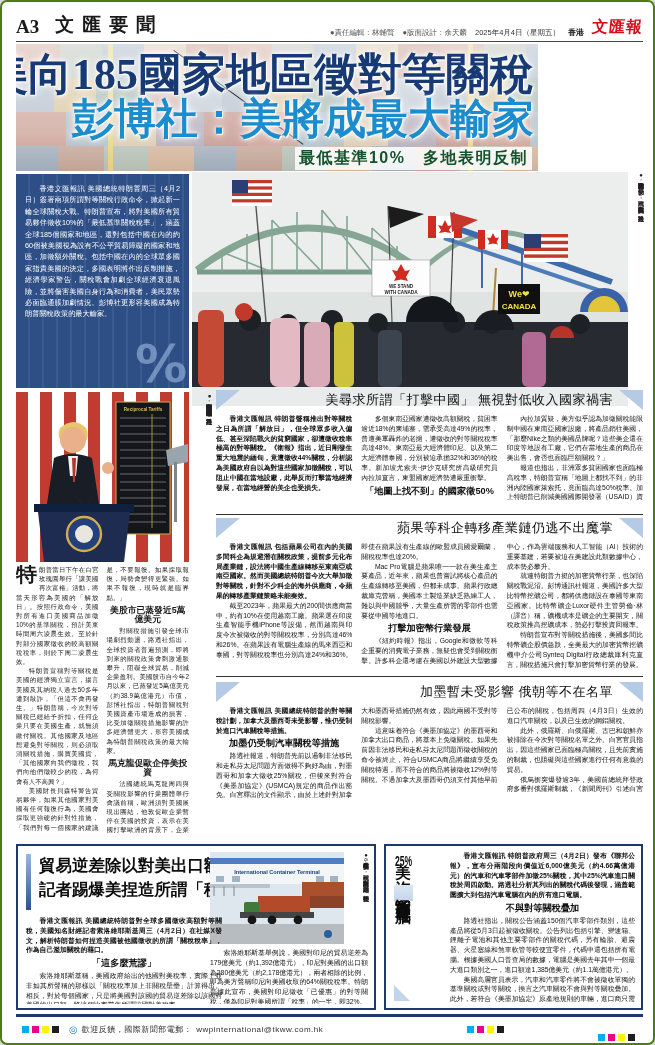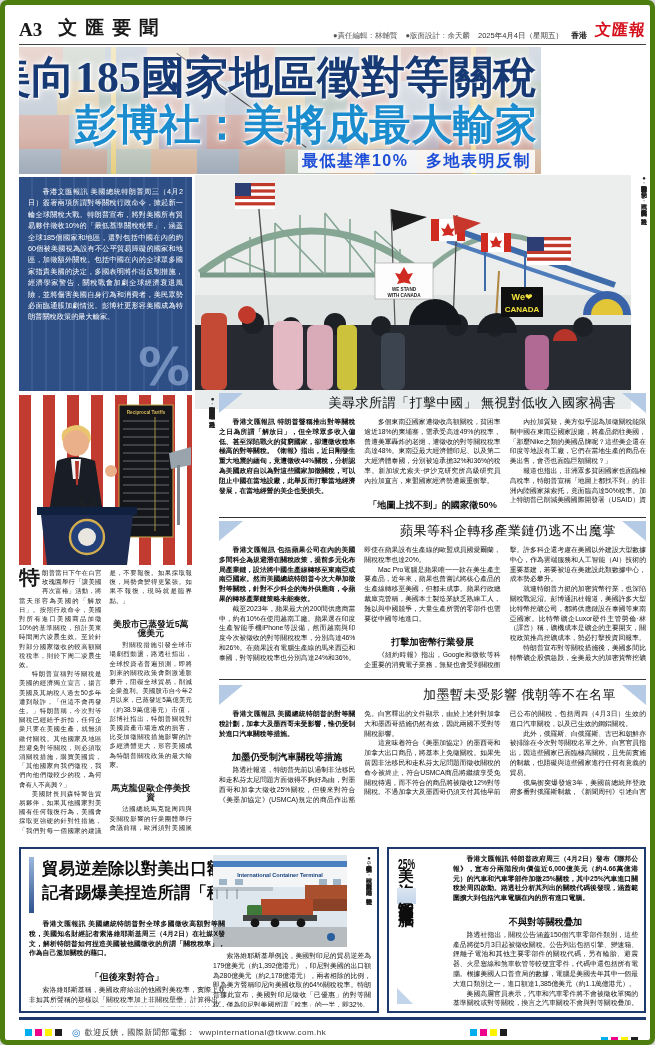--- a/index.html
+++ b/index.html
@@ -1,18 +1,18 @@
 <!DOCTYPE html>
 <html><head>
 <meta charset="utf-8">
 <style>
   html,body{margin:0;padding:0;background:#d9d9d9;}
   *{box-sizing:border-box;}
   #page{position:relative;width:655px;height:1045px;margin:0 auto;background:#fff;
-        border:5px solid #4d7c0f;border-radius:7px;overflow:hidden;
+        border:2px solid #4d7c0f;border-radius:7px;overflow:hidden;
         font-family:"Liberation Sans","DejaVu Sans",sans-serif;color:#1a1a1a;}
   .abs{position:absolute;}
 
   
   #hdr{left:14px;top:12px;width:627px;height:28px;border-bottom:1px solid #444;
        display:flex;align-items:flex-end;padding-bottom:3px;}
   #hdr .pageno{font-family:"Liberation Serif","DejaVu Serif",serif;font-size:19px;font-weight:bold;margin-right:16px;}
   #hdr .secname{font-family:"Liberation Serif","DejaVu Serif",serif;font-size:19px;font-weight:bold;letter-spacing:8px;}
   #hdr .hright{margin-left:auto;display:flex;align-items:flex-end;gap:8px;font-size:7.5px;color:#555;white-space:nowrap;}
   #hdr .dateline{color:#333;font-size:7.5px;}
@@ -28,23 +28,23 @@
   .crow3{top:68px;background:repeating-linear-gradient(90deg,#a8604d 0 50px,#77919e 50px 96px,#c0a478 96px 140px,#7d6f86 140px 188px,#9b4f41 188px 232px);}
   .crow4{top:102px;height:25px;background:repeating-linear-gradient(90deg,#6d7f94 0 42px,#a2725e 42px 88px,#8b9b8a 88px 132px,#ba8a64 132px 178px);}
   .crane{position:absolute;top:0;width:5px;height:127px;background:#d9b43a;}
   #banner .wash{position:absolute;inset:0;background:linear-gradient(180deg,rgba(255,255,255,.72),rgba(255,255,255,.55) 70%,rgba(255,255,255,.35));}
   .pole-line{position:absolute;left:158px;top:6px;width:160px;height:1px;background:#2a2a2a;
              transform:rotate(36deg);transform-origin:left top;}
   #h1line{position:absolute;top:8px;right:4px;width:600px;text-align:right;
           font-family:"Liberation Serif","DejaVu Serif",serif;font-weight:900;font-size:44px;line-height:1.04;
           color:#173a74;text-shadow:0 0 4px #fff,0 0 9px #fff,1px 1px 0 #fff;letter-spacing:0px;white-space:nowrap;}
   #h2line{position:absolute;top:56px;right:4px;width:470px;text-align:right;
-          font-family:Liberation Sans, sans-serif;font-weight:900;font-size:42px;line-height:1.05;
+          font-family:Liberation Mono, monospace;font-weight:900;font-size:42px;line-height:1.05;
           color:#1b8ccd;text-shadow:0 0 4px #fff,0 0 9px #fff,1px 1px 0 #fff;white-space:nowrap;}
-  #deck{position:absolute;right:6px;bottom:1px;font-size:16px;font-weight:bold;color:#1d4ed8;
+  #deck{position:absolute;right:6px;bottom:1px;font-size:16px;font-weight:bold;color:#14532d;
         background:rgba(255,255,255,.85);padding:1px 4px;letter-spacing:1.5px;white-space:nowrap;}
   #badge{position:absolute;left:8px;bottom:8px;display:flex;align-items:center;gap:4px;
          background:rgba(240,247,255,.9);padding:2px 6px 1px 4px;}
   #badge .btxt{font-size:14.5px;font-weight:900;color:#14356f;border-bottom:2px solid #14356f;padding-bottom:1px;letter-spacing:1px;}
 
   
   #leadbox{left:14px;top:172px;width:173px;height:214px;color:#fff;overflow:hidden;
            background:repeating-linear-gradient(90deg,#2e4f86 0 12px,#3a5a91 12px 14px);padding:9px 9px 8px 9px;}
   #leadbox .ltxt{font-size:7.2px;line-height:11.4px;text-align:justify;text-indent:2em;}
   #leadbox .pct{position:absolute;right:2px;bottom:-6px;font-size:52px;font-weight:bold;color:rgba(170,195,235,.55);
@@ -59,21 +59,21 @@
   
   #tpcap{left:188px;top:390px;width:24px;height:172px;writing-mode:vertical-rl;
          font-size:6.2px;line-height:10px;color:#222;overflow:hidden;}
   #tpcap .credit{margin-block-start:5px;font-weight:bold;}
   #trumpphoto{left:14px;top:390px;width:173px;height:170px;overflow:hidden;}
 
   
   .bodytxt{font-size:6.8px;line-height:9.8px;text-align:justify;color:#111;}
   .bodytxt p{margin:0;text-indent:2em;}
   .boldlead{font-weight:bold;}
-  .subhead{font-size:9.2px;font-weight:900;text-align:center;margin:15px 0 2px 0;text-indent:0 !important;}
+  .subhead{font-size:9.2px;font-weight:900;text-align:center;margin:4px 0 2px 0;text-indent:0 !important;}
 
   
   #leftart{left:14px;top:563px;width:173px;height:273px;columns:2;column-gap:8px;column-fill:auto;
            overflow:hidden;font-size:6.4px;line-height:9.2px;text-align:justify;}
   #leftart p{margin:0;text-indent:2em;}
   #leftart .dc{float:left;font-size:21px;line-height:19px;font-weight:900;padding-right:2px;
                font-family:"Liberation Serif","DejaVu Serif",serif;}
   #leftart p.first{text-indent:0;}
   #leftart .subhead{font-size:8.8px;}
 
@@ -432,21 +432,21 @@
           </g>
         <circle cx="118" cy="82" r="4" fill="#2a5f9e"></circle>
       </svg>
     </div>
     <div class="pcap">
       <span>●美稱印尼向美收取64%關稅稅率，實則是取巧計算出來。圖為印尼港口。</span>
       <span class="credit">美聯社</span>
     </div>
     <div class="t1 bodytxt">
       <p class="boldlead">香港文匯報訊 美國總統特朗普對全球多國徵收高額對等關稅，美國知名財經記者索洛維耶斯基周三（4月2日）在社媒X發文，解析特朗普如何捏造美國被他國徵收的所謂「關稅稅率」，作為自己濫加關稅的藉口。</p>
-      <div class="subhead">「但後來對符合」</div>
+      <div class="subhead">「這多麼荒謬」</div>
       <p>索洛維耶斯基稱，美國政府給出的他國對美稅率，實際上並非如其所聲稱的那樣以「關稅稅率加上非關稅壁壘」計算得出。相反，對於每個國家，只是將美國對該國的貿易逆差除以該國對美國的出口額，將這個比率當作所謂該國對美稅率。</p>
     </div>
     <div class="t2 bodytxt">
       <p>索洛維耶斯基舉例說，美國對印尼的貿易逆差為179億美元（約1,392億港元），印尼對美國的出口額為280億美元（約2,178億港元），兩者相除的比例，即為美方聲稱印尼向美國收取的64%關稅稅率。特朗普據此宣布，美國對印尼徵收「已優惠」的對等關稅，僅為印尼對美國所謂「稅率」的一半，即32%。</p>
 
     </div>
   </div>
 
   <div id="autobox" class="abs bbox">
     <div id="vh">

